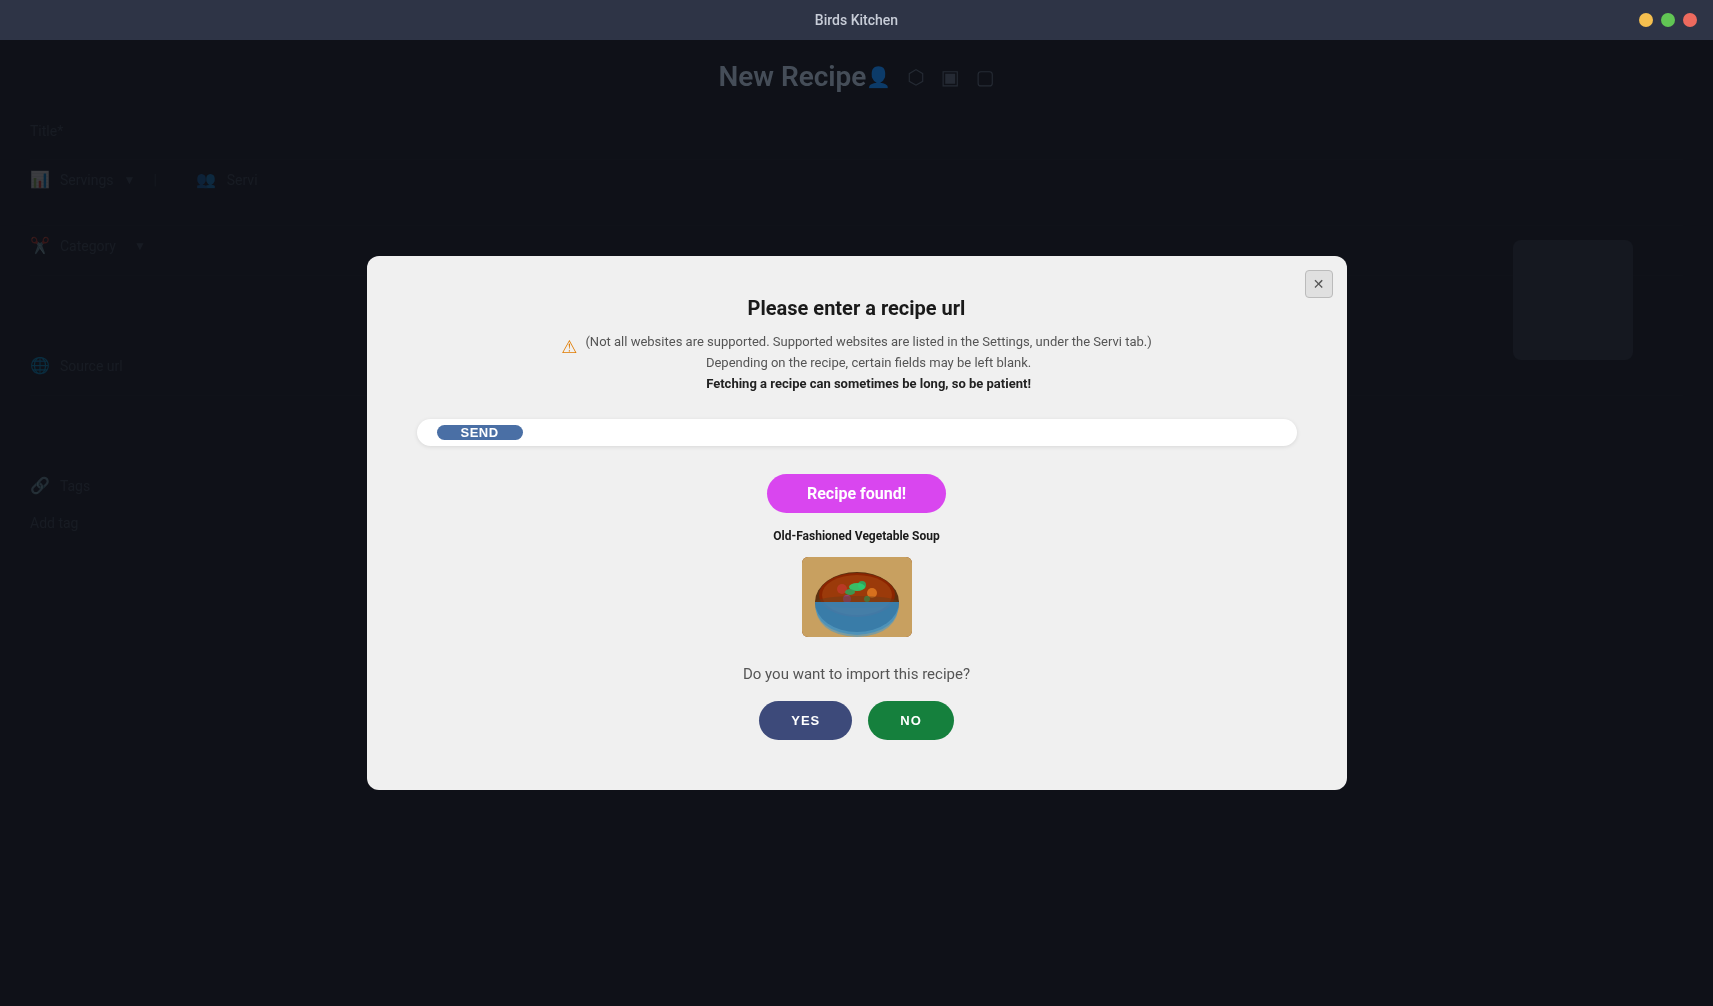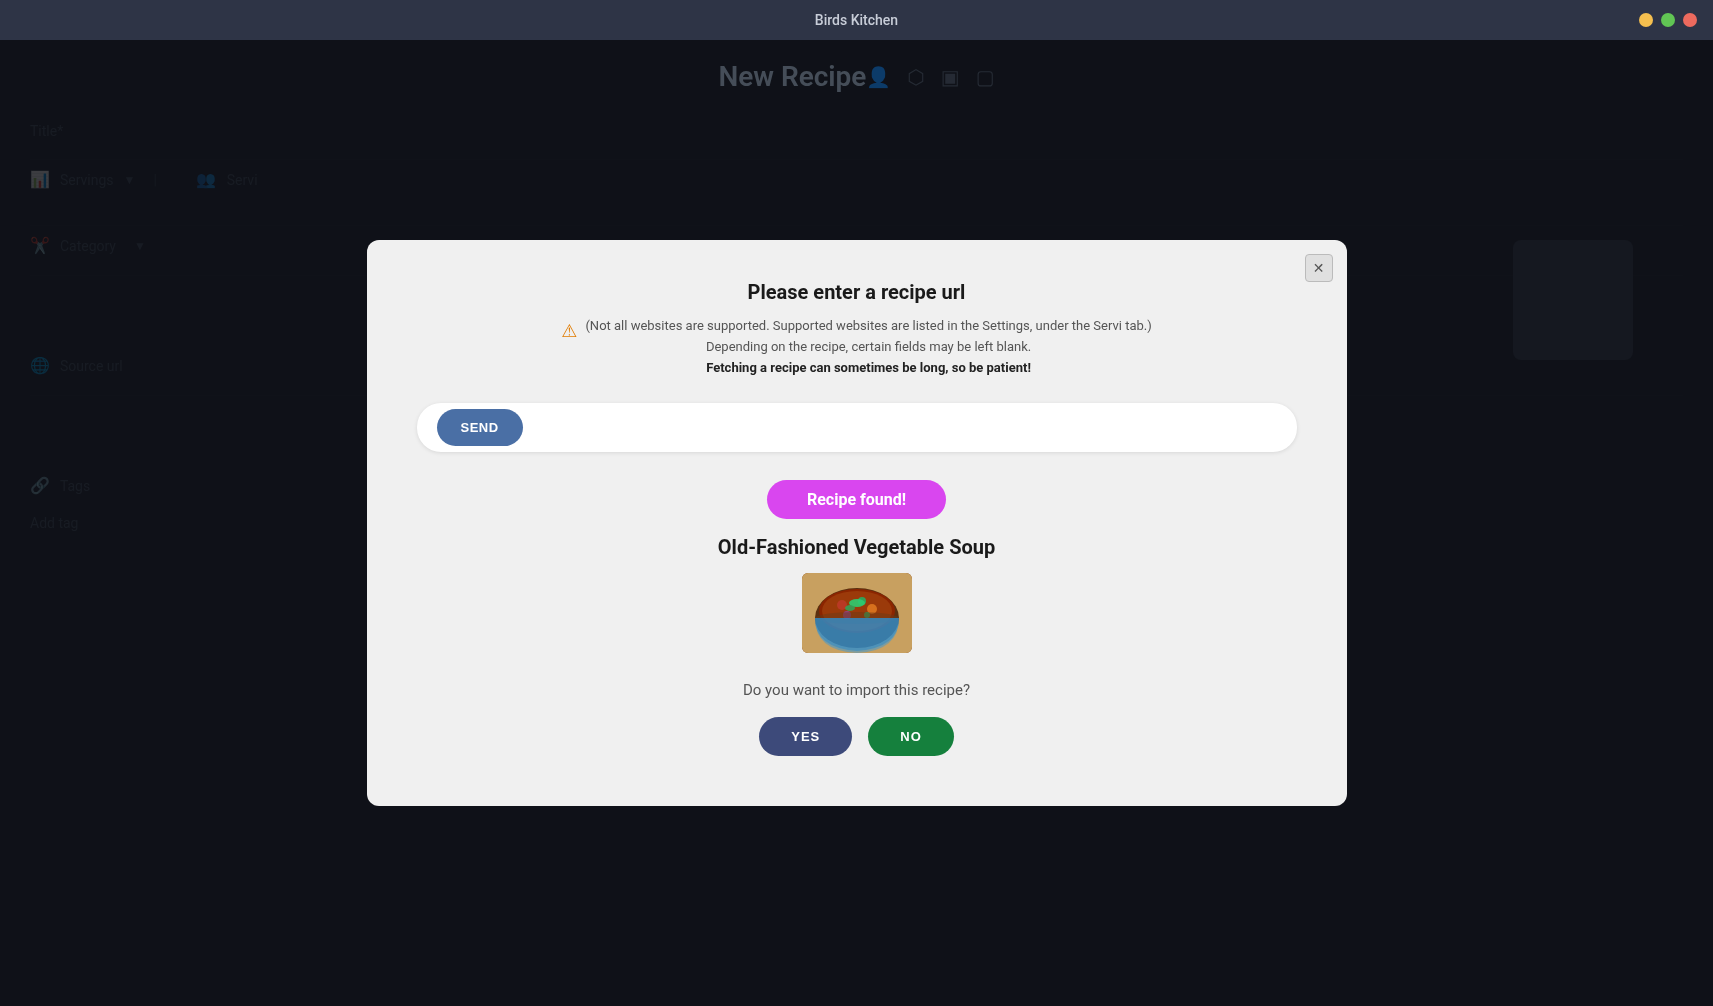--- a/index.html
+++ b/index.html
@@ -201,40 +201,40 @@
       background: transparent;
       font-size: 14px;
       color: #333;
     }
 
     .send-btn {
       background: #4a6fa5;
       color: #fff;
       border: none;
       border-radius: 20px;
-      padding: 11px 24px;
+      padding: 0 24px;
       font-size: 13px;
       font-weight: 700;
       cursor: pointer;
       letter-spacing: 0.5px;
     }
 
     
     .recipe-found-badge {
       background: #d946ef;
       color: #fff;
       border-radius: 24px;
       padding: 10px 40px;
       font-size: 16px;
       font-weight: 700;
       margin-bottom: 16px;
     }
 
     .recipe-name {
-      font-size: 20px;
+      font-size: 12px;
       font-weight: 700;
       color: #1a1a1a;
       margin-bottom: 14px;
       text-align: center;
     }
 
     
     .recipe-image-container {
       width: 110px;
       height: 80px;

